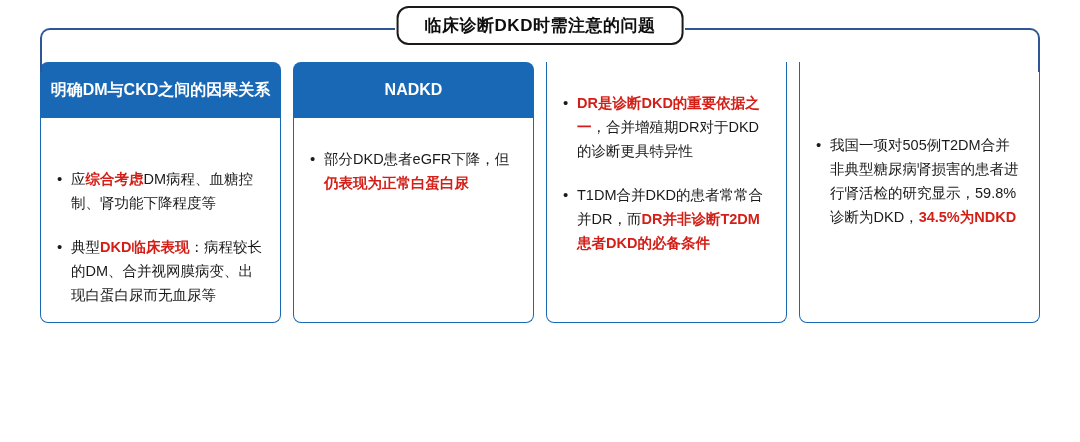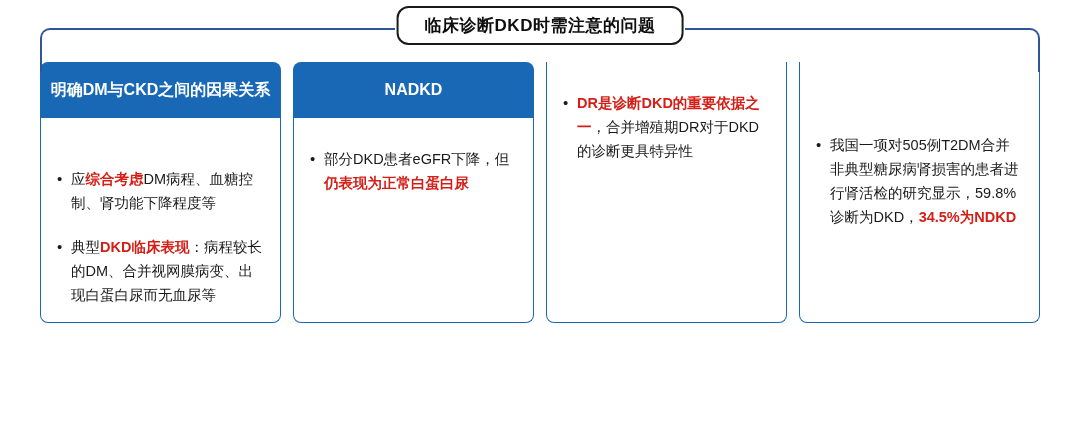--- a/index.html
+++ b/index.html
@@ -169,20 +169,23 @@
         </ul>
       </div>
     </div>
 
     <div class="col">
       <div class="col-body offset3">
         <ul class="bullets">
           <li>
             <span class="hl">DR是诊断DKD的重要依据之一</span><span>，合并增殖期DR对于DKD的诊断更具特异性</span>
           </li>
+          <li>
+            <span>T1DM合并DKD的患者常常合并DR，而</span><span class="hl">DR并非诊断T2DM患者DKD的必备条件</span>
+          </li>
         </ul>
       </div>
     </div>
 
     <div class="col">
       <div class="col-body offset4">
         <ul class="bullets">
           <li>
             <span>我国一项对505例T2DM合并非典型糖尿病肾损害的患者进行肾活检的研究显示，59.8%诊断为DKD，</span><span class="hl">34.5%为NDKD</span>
           </li>

